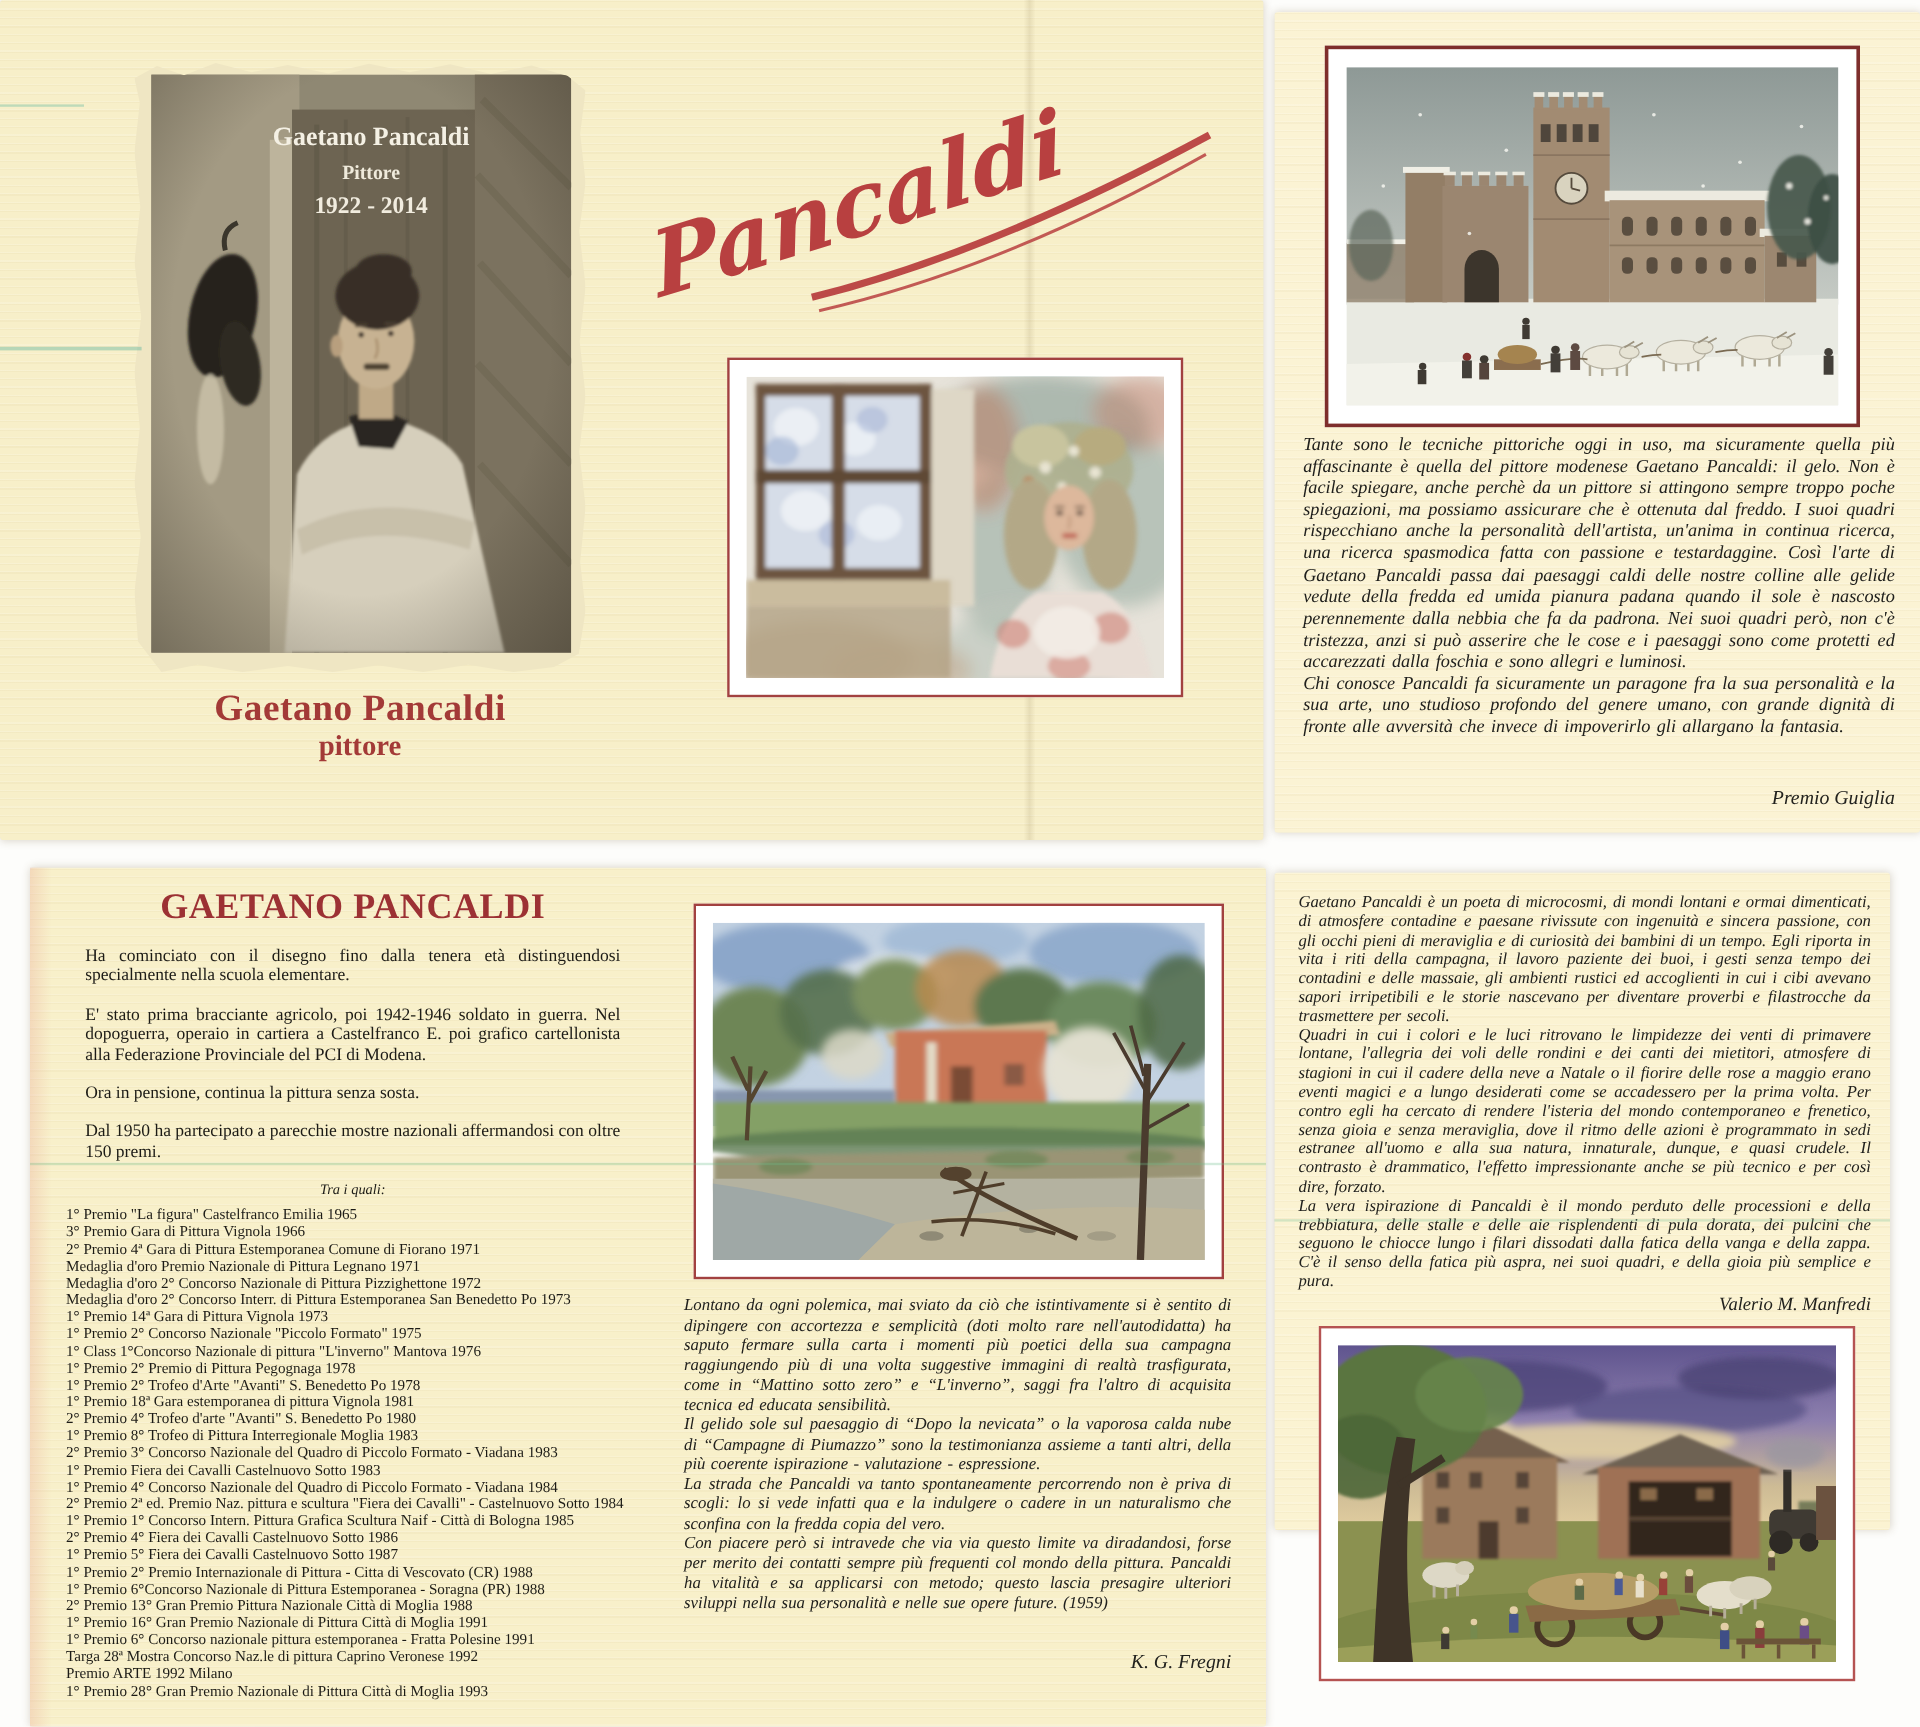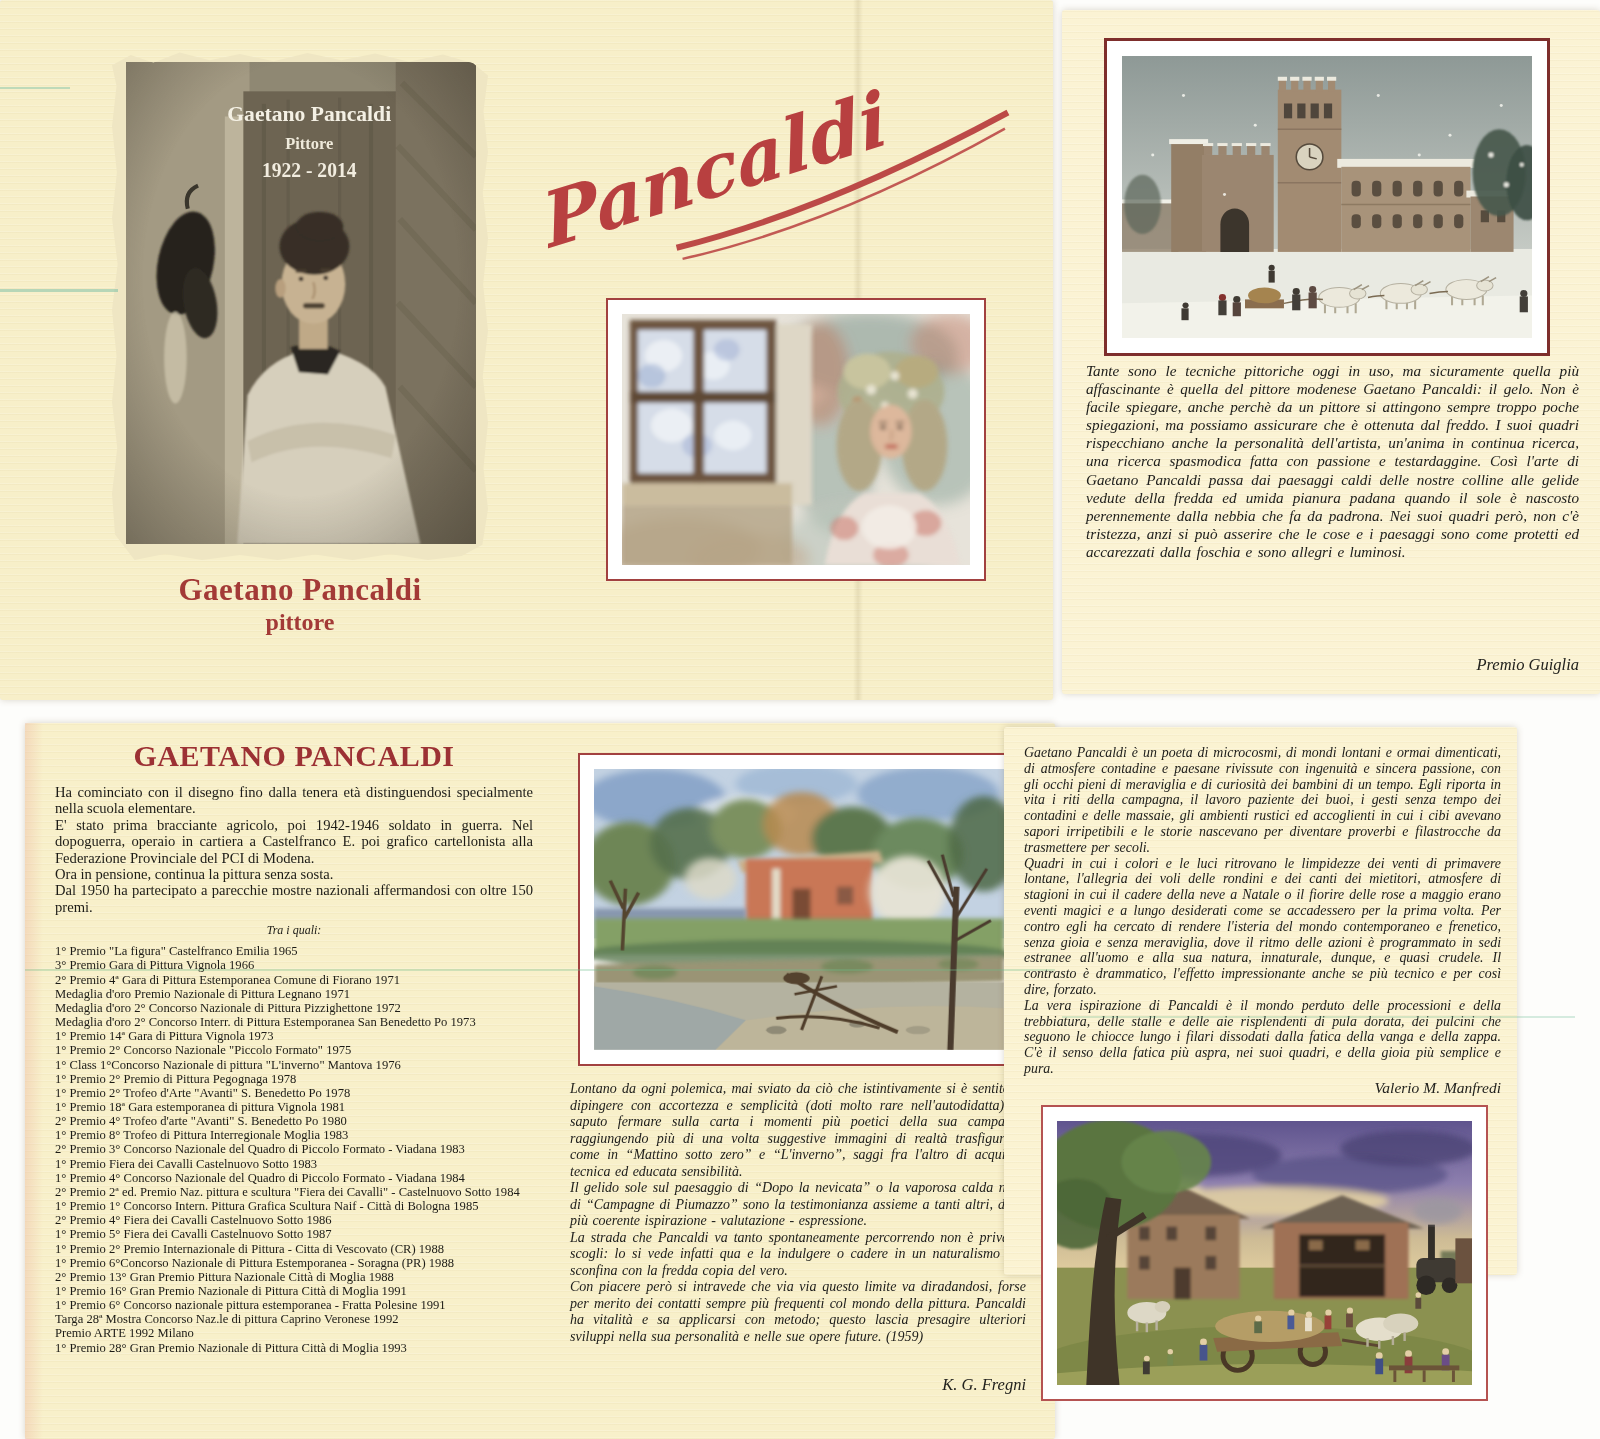--- a/index.html
+++ b/index.html
@@ -7,21 +7,21 @@
         font-family:"Liberation Serif","DejaVu Serif",serif;}
   .sheet{position:absolute;border-radius:3px;box-shadow:0 0 7px rgba(90,70,30,.22);
          background:
            repeating-linear-gradient(180deg, rgba(255,255,255,.16) 0 1px, rgba(190,165,105,.07) 1px 2px, rgba(0,0,0,0) 2px 7px),
            #f7efc9;}
   .sheet-a{left:0;top:0;width:1053px;height:700px;}
   .sheet-b{left:1062px;top:10px;width:538px;height:684px;background-color:#fbf3d4;}
   .sheet-c{left:25px;top:723px;width:1030px;height:716px;background-color:#f8f0ca;}
   .sheet-c::before{content:"";position:absolute;left:0;top:0;bottom:0;width:18px;
       background:linear-gradient(90deg, rgba(236,180,160,.38), rgba(236,180,160,0));}
-  .sheet-d{left:1004px;top:727px;width:513px;height:548px;background-color:#fbf3d2;}
+  .sheet-d{left:1062px;top:727px;width:513px;height:548px;background-color:#fbf3d2;}
   .crease{position:absolute;left:853px;top:0;width:10px;height:100%;
       background:linear-gradient(90deg, rgba(0,0,0,0), rgba(120,100,55,.13), rgba(0,0,0,0));}
   .scanline{position:absolute;pointer-events:none;}
 
   
   .photo{position:absolute;left:112px;top:50px;width:376px;height:510px;background:#efe6c3;
      padding:12px 12px 16px 14px;box-sizing:border-box;
      clip-path:polygon(0% 3%,5% 1%,11% 2.5%,18% .5%,26% 2%,34% .8%,43% 2.2%,52% .6%,61% 2%,70% .7%,79% 2.3%,88% .9%,96% 2.6%,100% 5%,98.8% 12%,100% 20%,98.6% 28%,100% 37%,98.7% 46%,100% 55%,98.6% 64%,100% 73%,98.8% 82%,100% 90%,98.5% 97%,93% 99.2%,84% 100%,74% 98.8%,64% 100%,54% 98.9%,44% 100%,34% 99%,24% 100%,14% 98.8%,6% 100%,.8% 95%,0% 87%,1.4% 78%,0% 69%,1.2% 60%,0% 51%,1.5% 42%,0% 33%,1.3% 24%,0% 15%,1.2% 7%);}
   .photo svg{display:block;width:100%;height:100%;}
 
@@ -46,21 +46,21 @@
   .essay-c{left:545px;top:358px;width:456px;font-size:14px;line-height:16.5px;word-spacing:1px;}
   .essay-d{left:20px;top:18px;width:477px;font-size:13.9px;line-height:15.8px;word-spacing:1px;}
   .author{position:absolute;font-style:italic;font-size:16.5px;color:#22221e;text-align:right;}
   .author-b{left:24px;top:645px;width:493px;}
   .author-c{left:545px;top:652px;width:456px;}
   .author-d{left:20px;top:352px;width:477px;font-size:15.5px;}
 
   .col-left{position:absolute;left:30px;top:16px;width:478px;}
   .bl-heading{font-size:30px;font-weight:bold;color:#9c3134;text-align:center;margin:0 0 11px 0;letter-spacing:.5px;}
   .bio{font-size:14.6px;line-height:16.4px;color:#1c1b16;text-align:justify;}
-  .bio .bio-para{margin:0;}
+  .bio .bio-para{margin:16px;}
   .tra{font-style:italic;text-align:center;font-size:12px;color:#1c1b16;margin:8px 0 6px 0;}
   .awards{font-size:12.6px;line-height:14.15px;color:#1c1b16;}
   .awards .award-line{white-space:nowrap;overflow:visible;}
 </style>
 </head>
 <body>
 
 <div class="page">
 
   <section class="sheet sheet-a">
@@ -331,20 +331,21 @@
             <circle cx="100" cy="140" r="1.5"></circle>
             <circle cx="290" cy="100" r="1.5"></circle>
             <circle cx="30" cy="100" r="1.5"></circle>
             <circle cx="370" cy="50" r="1.5"></circle>
         </g>
       </svg>
     </figure>
 
     <div class="essay essay-b">
         <div class="para">Tante sono le tecniche pittoriche oggi in uso, ma sicuramente quella più affascinante è quella del pittore modenese Gaetano Pancaldi: il gelo. Non è facile spiegare, anche perchè da un pittore si attingono sempre troppo poche spiegazioni, ma possiamo assicurare che è ottenuta dal freddo. I suoi quadri rispecchiano anche la personalità dell'artista, un'anima in continua ricerca, una ricerca spasmodica fatta con passione e testardaggine. Così l'arte di Gaetano Pancaldi passa dai paesaggi caldi delle nostre colline alle gelide vedute della fredda ed umida pianura padana quando il sole è nascosto perennemente dalla nebbia che fa da padrona. Nei suoi quadri però, non c'è tristezza, anzi si può asserire che le cose e i paesaggi sono come protetti ed accarezzati dalla foschia e sono allegri e luminosi.</div>
+        <div class="para">Chi conosce Pancaldi fa sicuramente un paragone fra la sua personalità e la sua arte, uno studioso profondo del genere umano, con grande dignità di fronte alle avversità che invece di impoverirlo gli allargano la fantasia.</div>
       </div>
     <div class="author author-b">Premio Guiglia</div>
   </section>
 
   <section class="sheet sheet-c">
     <div class="col-left">
       <h2 class="bl-heading">GAETANO PANCALDI</h2>
       <div class="bio">
           <div class="bio-para">Ha cominciato con il disegno fino dalla tenera età distinguendosi specialmente nella scuola elementare.</div>
           <div class="bio-para">E' stato prima bracciante agricolo, poi 1942-1946 soldato in guerra. Nel dopoguerra, operaio in cartiera a Castelfranco E. poi grafico cartellonista alla Federazione Provinciale del PCI di Modena.</div>

